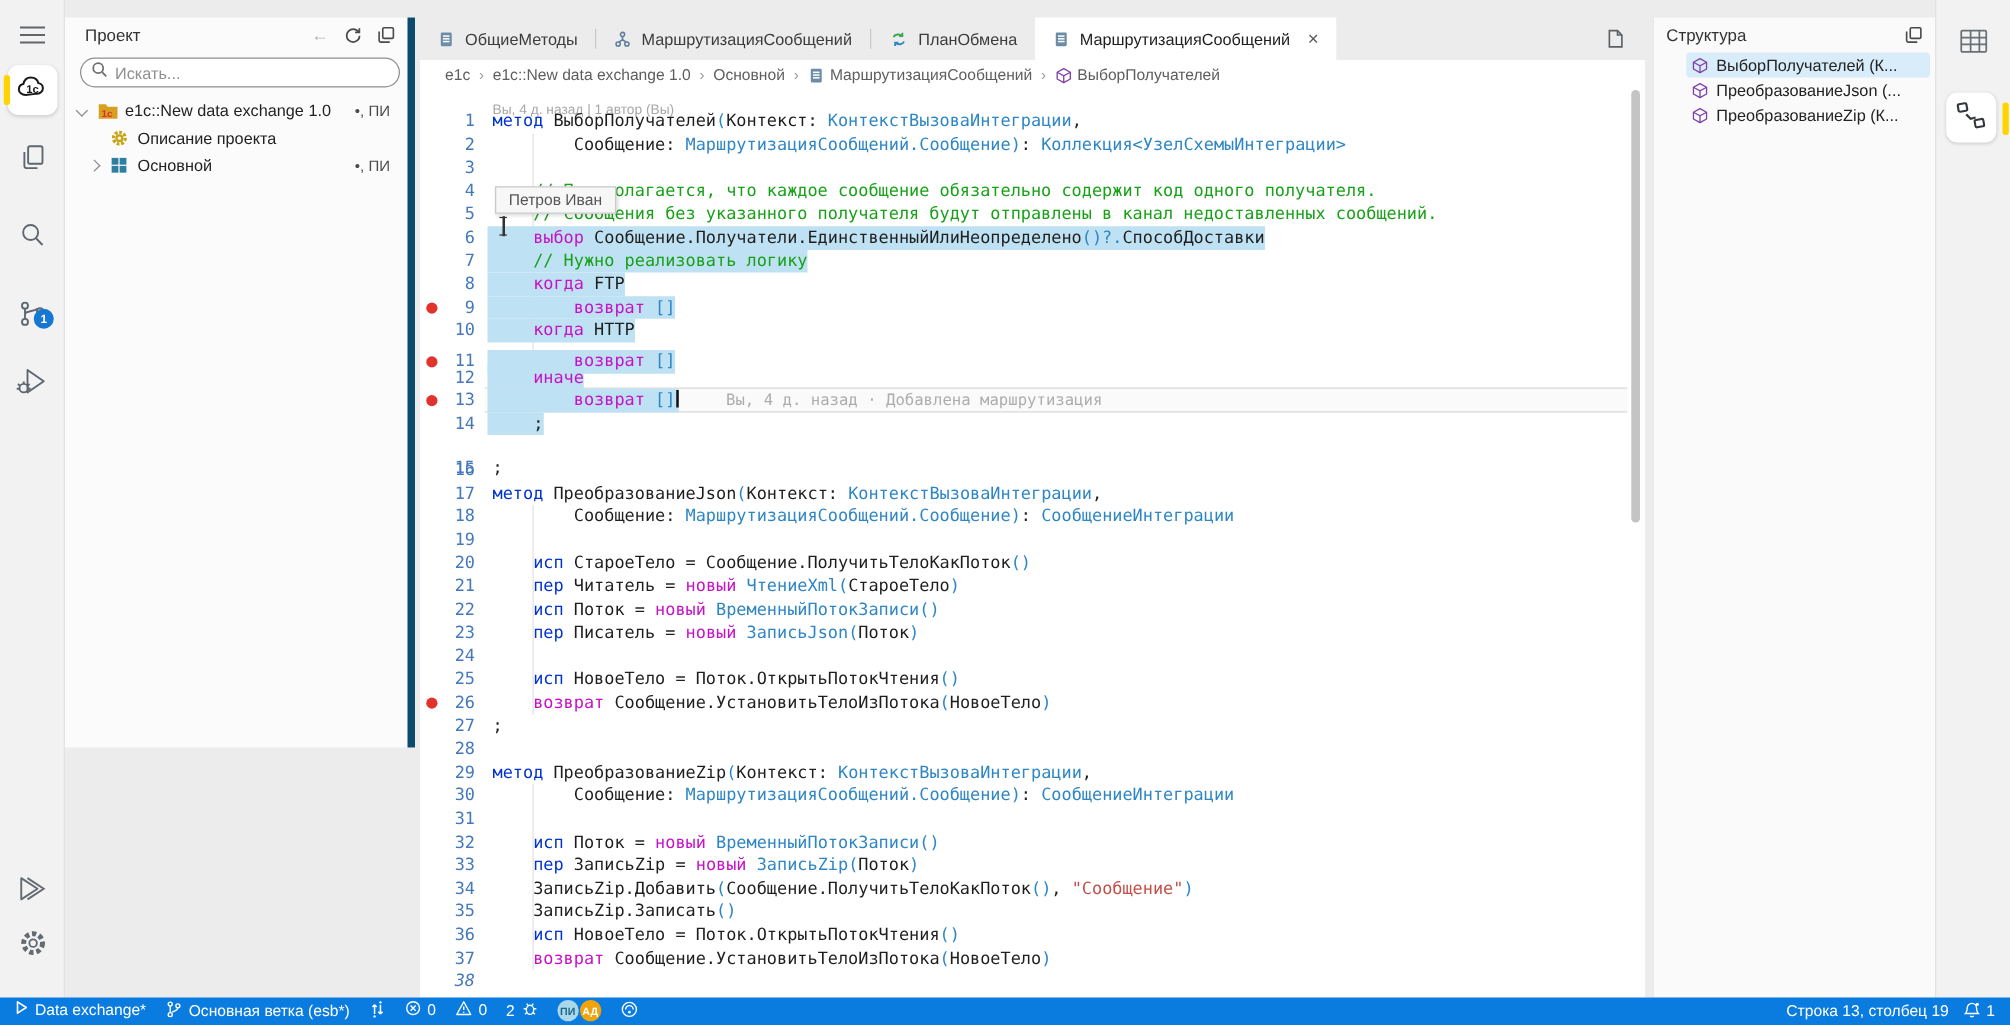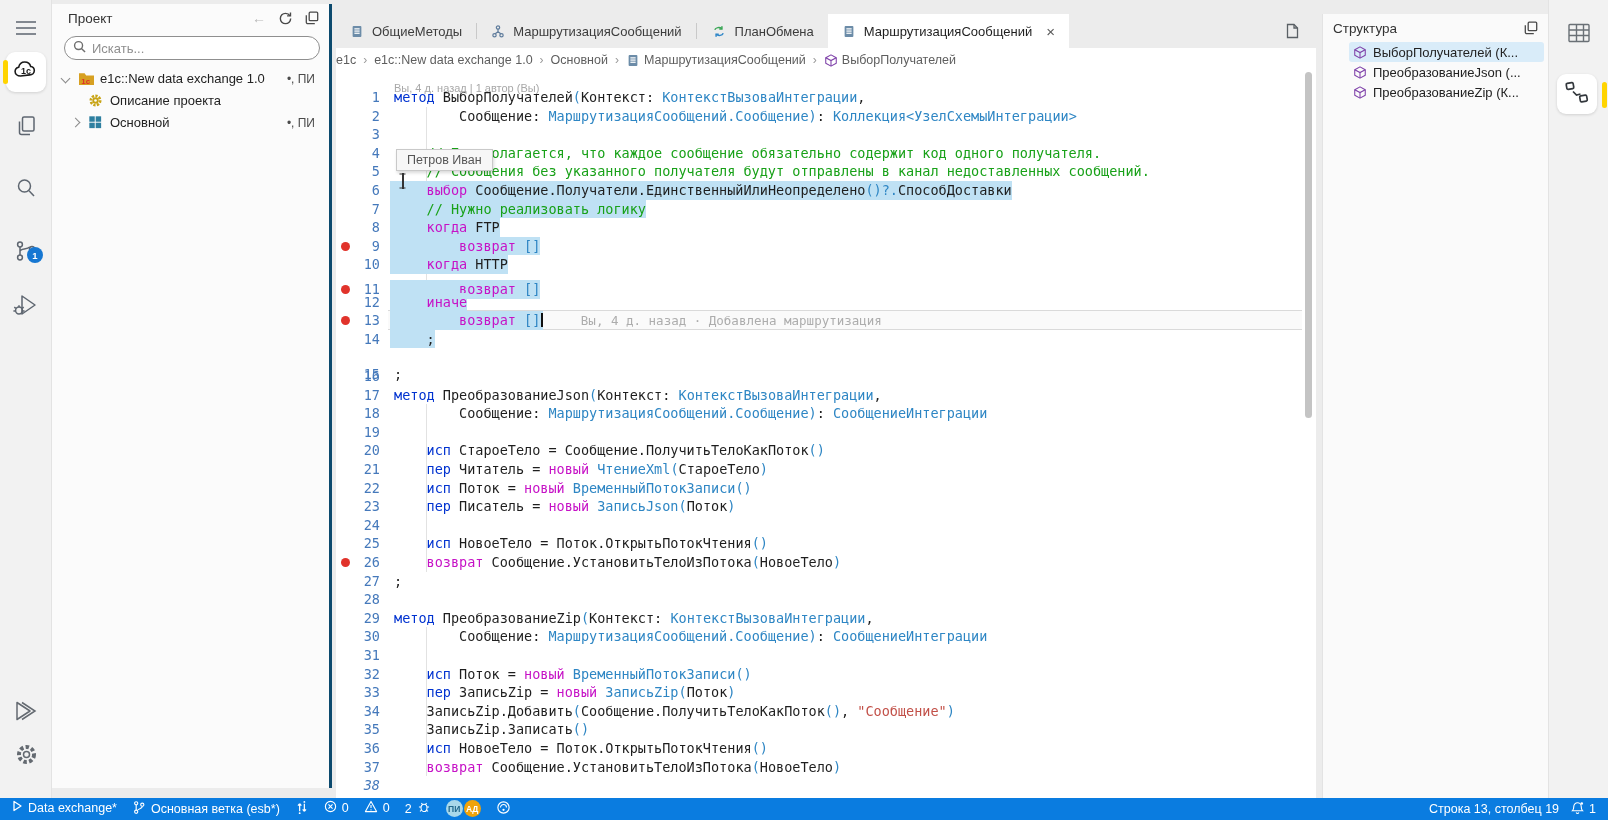--- a/index.html
+++ b/index.html
@@ -8,21 +8,21 @@
 .abs{position:absolute}
 
 
 #activity-bar{position:absolute;left:0;top:0;width:52px;height:798px;background:#F2F2F2;border-right:1px solid #E3E3E3}
 .act-item{position:absolute;left:0;width:52px;display:flex;justify-content:center;cursor:pointer}
 #logo-card{position:absolute;left:6px;top:52px;width:40px;height:40px;background:#fff;border-radius:9px;box-shadow:0 1px 3px rgba(0,0,0,.14);display:flex;align-items:center;justify-content:center}
 #logo-accent{position:absolute;left:3px;top:60px;width:5px;height:24px;border-radius:3px;background:#FFD400}
 .badge-blue{position:absolute;left:27px;top:247px;background:#1677D2;color:#fff;border-radius:50%;width:16px;height:16px;font-size:9.5px;display:flex;align-items:center;justify-content:center;font-weight:bold}
 
 
-#project-panel{position:absolute;left:52px;top:4px;width:280px;height:784px;background:#FBFBFB;border-right:3px solid #0c4a6e}
+#project-panel{position:absolute;left:52px;top:14px;width:280px;height:584px;background:#FBFBFB;border-right:6px solid #0c4a6e}
 #project-header{position:absolute;left:0;top:0;width:100%;height:28px;display:flex;align-items:center}
 #project-title{margin-left:16px;font-size:13.5px;color:#333}
 #project-header-icons{margin-left:auto;margin-right:10px;display:flex;gap:12px;align-items:center}
 #search-box{position:absolute;left:12px;top:32px;width:256px;height:24px;border:1.3px solid #8F8F8F;border-radius:13px;background:#fff;display:flex;align-items:center;padding:0 8px;gap:6px}
 #search-input{border:none;outline:none;flex:1;font-size:13px;color:#333;background:transparent}
 #search-input::placeholder{color:#8F8F8F}
 #project-tree{position:absolute;left:0;top:64px;width:100%}
 .tree-row{position:relative;height:22px;cursor:pointer}
 .tree-chev{position:absolute;top:7px;width:7px;height:7px;border-right:1.6px solid #8A8A8A;border-bottom:1.6px solid #8A8A8A}
 .chev-open{transform:rotate(45deg)}
@@ -33,21 +33,21 @@
 
 
 #tab-bar{position:absolute;left:336px;top:14px;width:980px;height:34px;background:#ECECEC;display:flex;align-items:stretch}
 .tab{display:flex;align-items:center;gap:8px;padding:0 14px;font-size:13px;color:#3C3C3C;cursor:pointer;white-space:nowrap}
 .tab.active{background:#fff;color:#1E1E1E}
 .tab-sep{width:1px;height:16px;background:#C9C9C9;align-self:center}
 .tab-close{margin-left:6px;font-size:15px;color:#5A5A5A;line-height:1}
 #tabbar-right-icon{position:absolute;left:947px;top:8px;cursor:pointer}
 
 
-#breadcrumb{position:absolute;left:336px;top:48px;width:980px;height:24px;background:#fff;display:flex;align-items:center;gap:7px;font-size:12.5px;color:#5E5E5E}
+#breadcrumb{position:absolute;left:336px;top:48px;width:980px;height:24px;background:#fff;display:flex;align-items:center;padding-left:20px;gap:7px;font-size:12.5px;color:#5E5E5E}
 .bc-sep{color:#9A9A9A;font-size:12px}
 .bc-item{display:flex;align-items:center;gap:4px;cursor:pointer;white-space:nowrap}
 
 
 #code-area{position:absolute;left:336px;top:72px;width:980px;height:726px;background:#fff;overflow:hidden;font-family:"DejaVu Sans Mono",monospace;font-size:13.5px}
 #codelens{position:absolute;left:58px;top:10px;font-family:"Liberation Sans",sans-serif;font-size:11px;color:#A8A8A8;cursor:pointer}
 .crow{position:absolute;left:0;width:100%;height:18.6px;line-height:18.6px;z-index:2}
 .lnum{position:absolute;left:12px;width:32px;text-align:right;color:#4579BB;cursor:pointer}
 .lcode{position:absolute;left:58px;white-space:pre}
 .bp{position:absolute;left:5px;top:5px;width:9px;height:9px;border-radius:50%;background:#E1332B}

